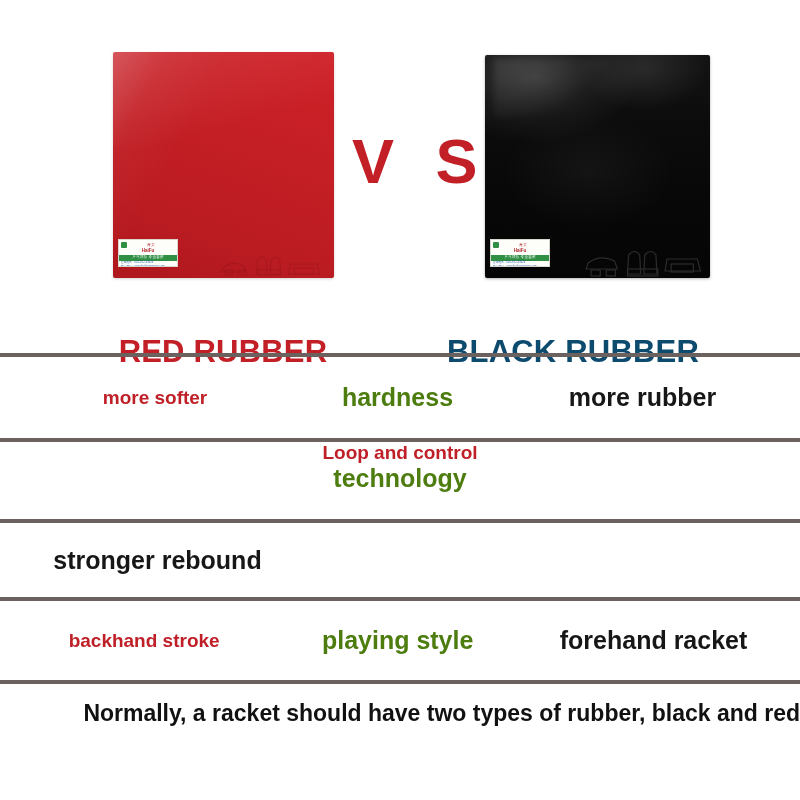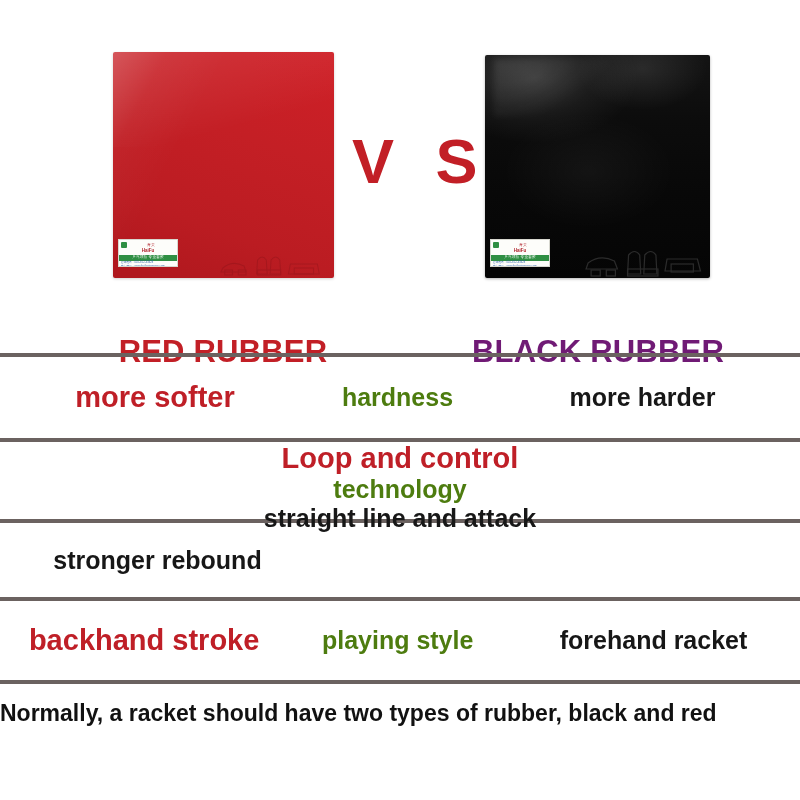--- a/index.html
+++ b/index.html
@@ -174,23 +174,23 @@
     white-space: nowrap;
     text-align: center;
     margin-top: 38px;
   }
   #caption-red {
     left: 73px;
     width: 300px;
     color: #c21f26;
   }
   #caption-black {
-    left: 448px;
+    left: 423px;
     width: 300px;
-    color: #701a75;
+    color: #0c4a6e;
   }
 
   
   #compare-table {
     position: absolute;
     left: 0;
     top: 353px;
     width: 800px;
   }
   .table-rule {
@@ -207,35 +207,35 @@
   }
   .cell {
     display: flex;
     align-items: center;
     justify-content: center;
     box-sizing: border-box;
     font-weight: bold;
     white-space: nowrap;
     text-align: center;
   }
-  .cell-red   { width: 310px; color: #bf1f27; font-size: 29px; }
+  .cell-red   { width: 310px; color: #bf1f27; font-size: 19px; }
   .cell-attr  { width: 175px; color: #4d7c0f; font-size: 25px; }
   .cell-black { width: 315px; color: #171717; font-size: 25px; }
   .row-1 { height: 81px; }
   .row-2 { height: 77px; flex-direction: column; }
   .row-3 { height: 74px; }
   .row-4 { height: 79px; gap: 28px; }
 
   
   #footer-note {
     position: absolute;
     left: 0;
     top: 700px;
     width: 800px;
-    text-align: left;
+    text-align: right;
     font-size: 23px;
     font-weight: bold;
     color: #111111;
     white-space: nowrap;
   }
 </style>
 </head>
 <body>
 
 <div id="hero">
@@ -302,29 +302,28 @@
   <div class="sheet-caption" id="caption-black">BLACK RUBBER</div>
 </div>
 
 <div id="compare-table">
 
   <div class="table-rule"></div>
 
   <div class="compare-row row-1">
     <div class="cell cell-red">more softer</div>
     <div class="cell cell-attr">hardness</div>
-    <div class="cell cell-black">more harder</div>
+    <div class="cell cell-black">more rubber</div>
   </div>
 
   <div class="table-rule"></div>
 
   <div class="compare-row row-2">
     <div class="cell cell-red">Loop and control</div>
     <div class="cell cell-attr">technology</div>
-    <div class="cell cell-black">straight line and attack</div>
   </div>
 
   <div class="table-rule"></div>
 
   <div class="compare-row row-3">
     <div class="cell cell-black">stronger rebound</div>
   </div>
 
   <div class="table-rule"></div>
 

